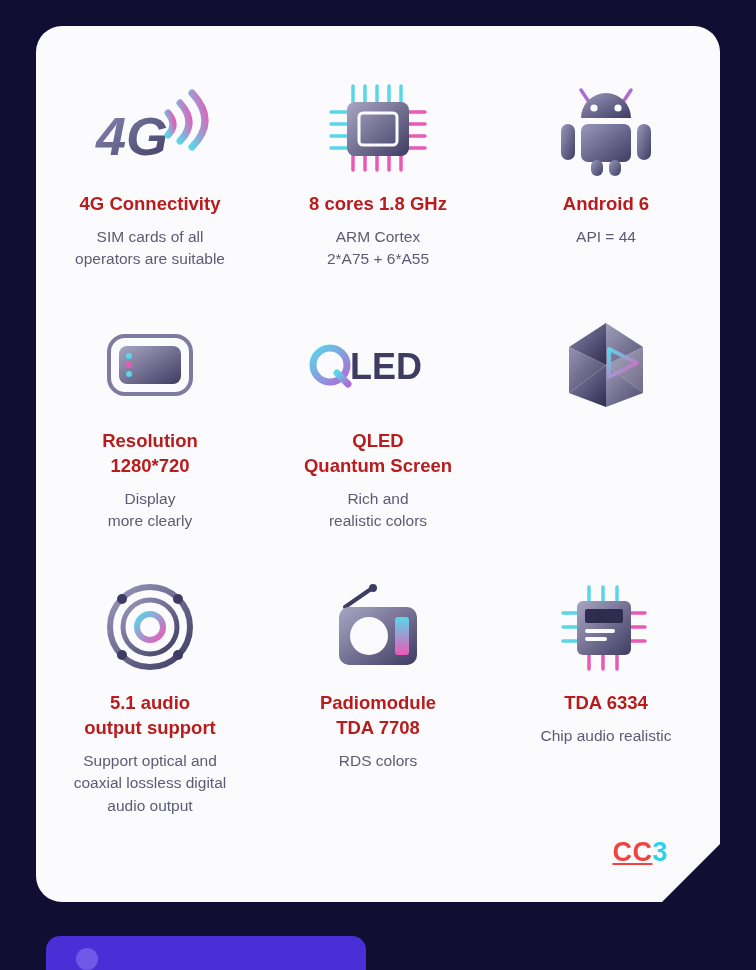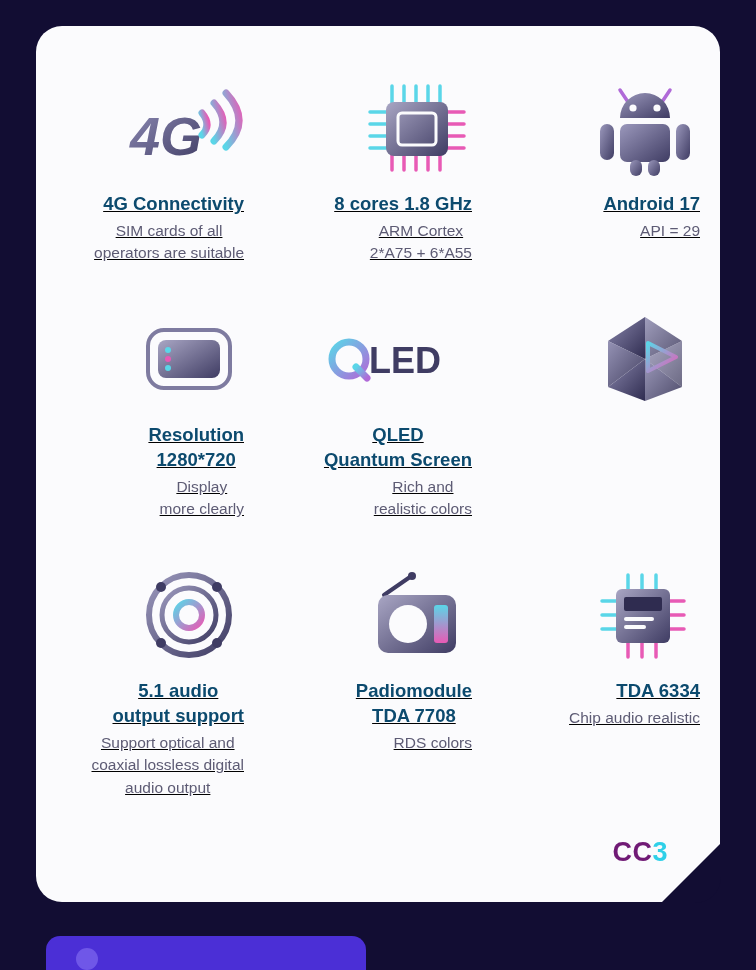--- a/index.html
+++ b/index.html
@@ -41,54 +41,53 @@
     position: absolute;
     left: 0; top: 44px;
     width: 684px;
     display: grid;
     grid-template-columns: repeat(3, 1fr);
     row-gap: 36px;
   }
   .cell {
     display: flex;
     flex-direction: column;
-    align-items: flex-end;
+    align-items: center;
     padding: 0 20px;
-    text-decoration: underline;
   }
   .icon-wrap {
     height: 116px;
     display: flex;
     align-items: center;
     justify-content: center;
   }
   .title {
     font-size: 18.5px;
     font-weight: bold;
-    color: #0c4a6e;
+    color: #b91c1c;
     text-align: center;
     line-height: 1.35;
     margin-top: 6px;
   }
   .sub {
     font-size: 15.5px;
     color: #5d5b74;
     text-align: center;
     line-height: 1.45;
-    margin-top: 3px;
+    margin-top: 9px;
   }
   .brand {
     position: absolute;
     right: 52px;
     bottom: 34px;
     font-size: 27px;
     font-weight: bold;
     letter-spacing: 0.5px;
   }
-  .brand .cc { color: #701a75; }
+  .brand .cc { color: #ef4444; text-decoration: underline; }
   .brand .three { color: #2fd0e8; }
   .bottom-strip {
     position: absolute;
     left: 46px;
     bottom: 0;
     width: 320px;
     height: 34px;
     background: #4b2fd6;
     border-radius: 14px 14px 0 0;
   }
@@ -193,22 +192,22 @@
             <path d="M30 40 a25 25 0 0 1 50 0 z" fill="url(#gdroid)"></path>
             <circle cx="43" cy="30" r="3.6" fill="#fbfbfd"></circle>
             <circle cx="67" cy="30" r="3.6" fill="#fbfbfd"></circle>
             <rect x="30" y="46" width="50" height="38" rx="7" fill="url(#gdroid)"></rect>
             <rect x="10" y="46" width="14" height="36" rx="7" fill="url(#gdroid)"></rect>
             <rect x="86" y="46" width="14" height="36" rx="7" fill="url(#gdroid)"></rect>
             <rect x="40" y="82" width="12" height="16" rx="6" fill="url(#gdroid)"></rect>
             <rect x="58" y="82" width="12" height="16" rx="6" fill="url(#gdroid)"></rect>
           </svg>
         </div>
-        <div class="title">Android 17</div>
-        <div class="sub">API = 29</div>
+        <div class="title">Android 6</div>
+        <div class="sub">API = 44</div>
       </div>
 
       <div class="cell">
         <div class="icon-wrap">
           <svg width="110" height="90" viewBox="0 0 110 90">
             <defs>
               <linearGradient id="gscr" x1="0" y1="0" x2="1" y2="1">
                 <stop offset="0" stop-color="#a9a6c4"></stop>
                   <stop offset="1" stop-color="#3f3c63"></stop>
               </linearGradient>

